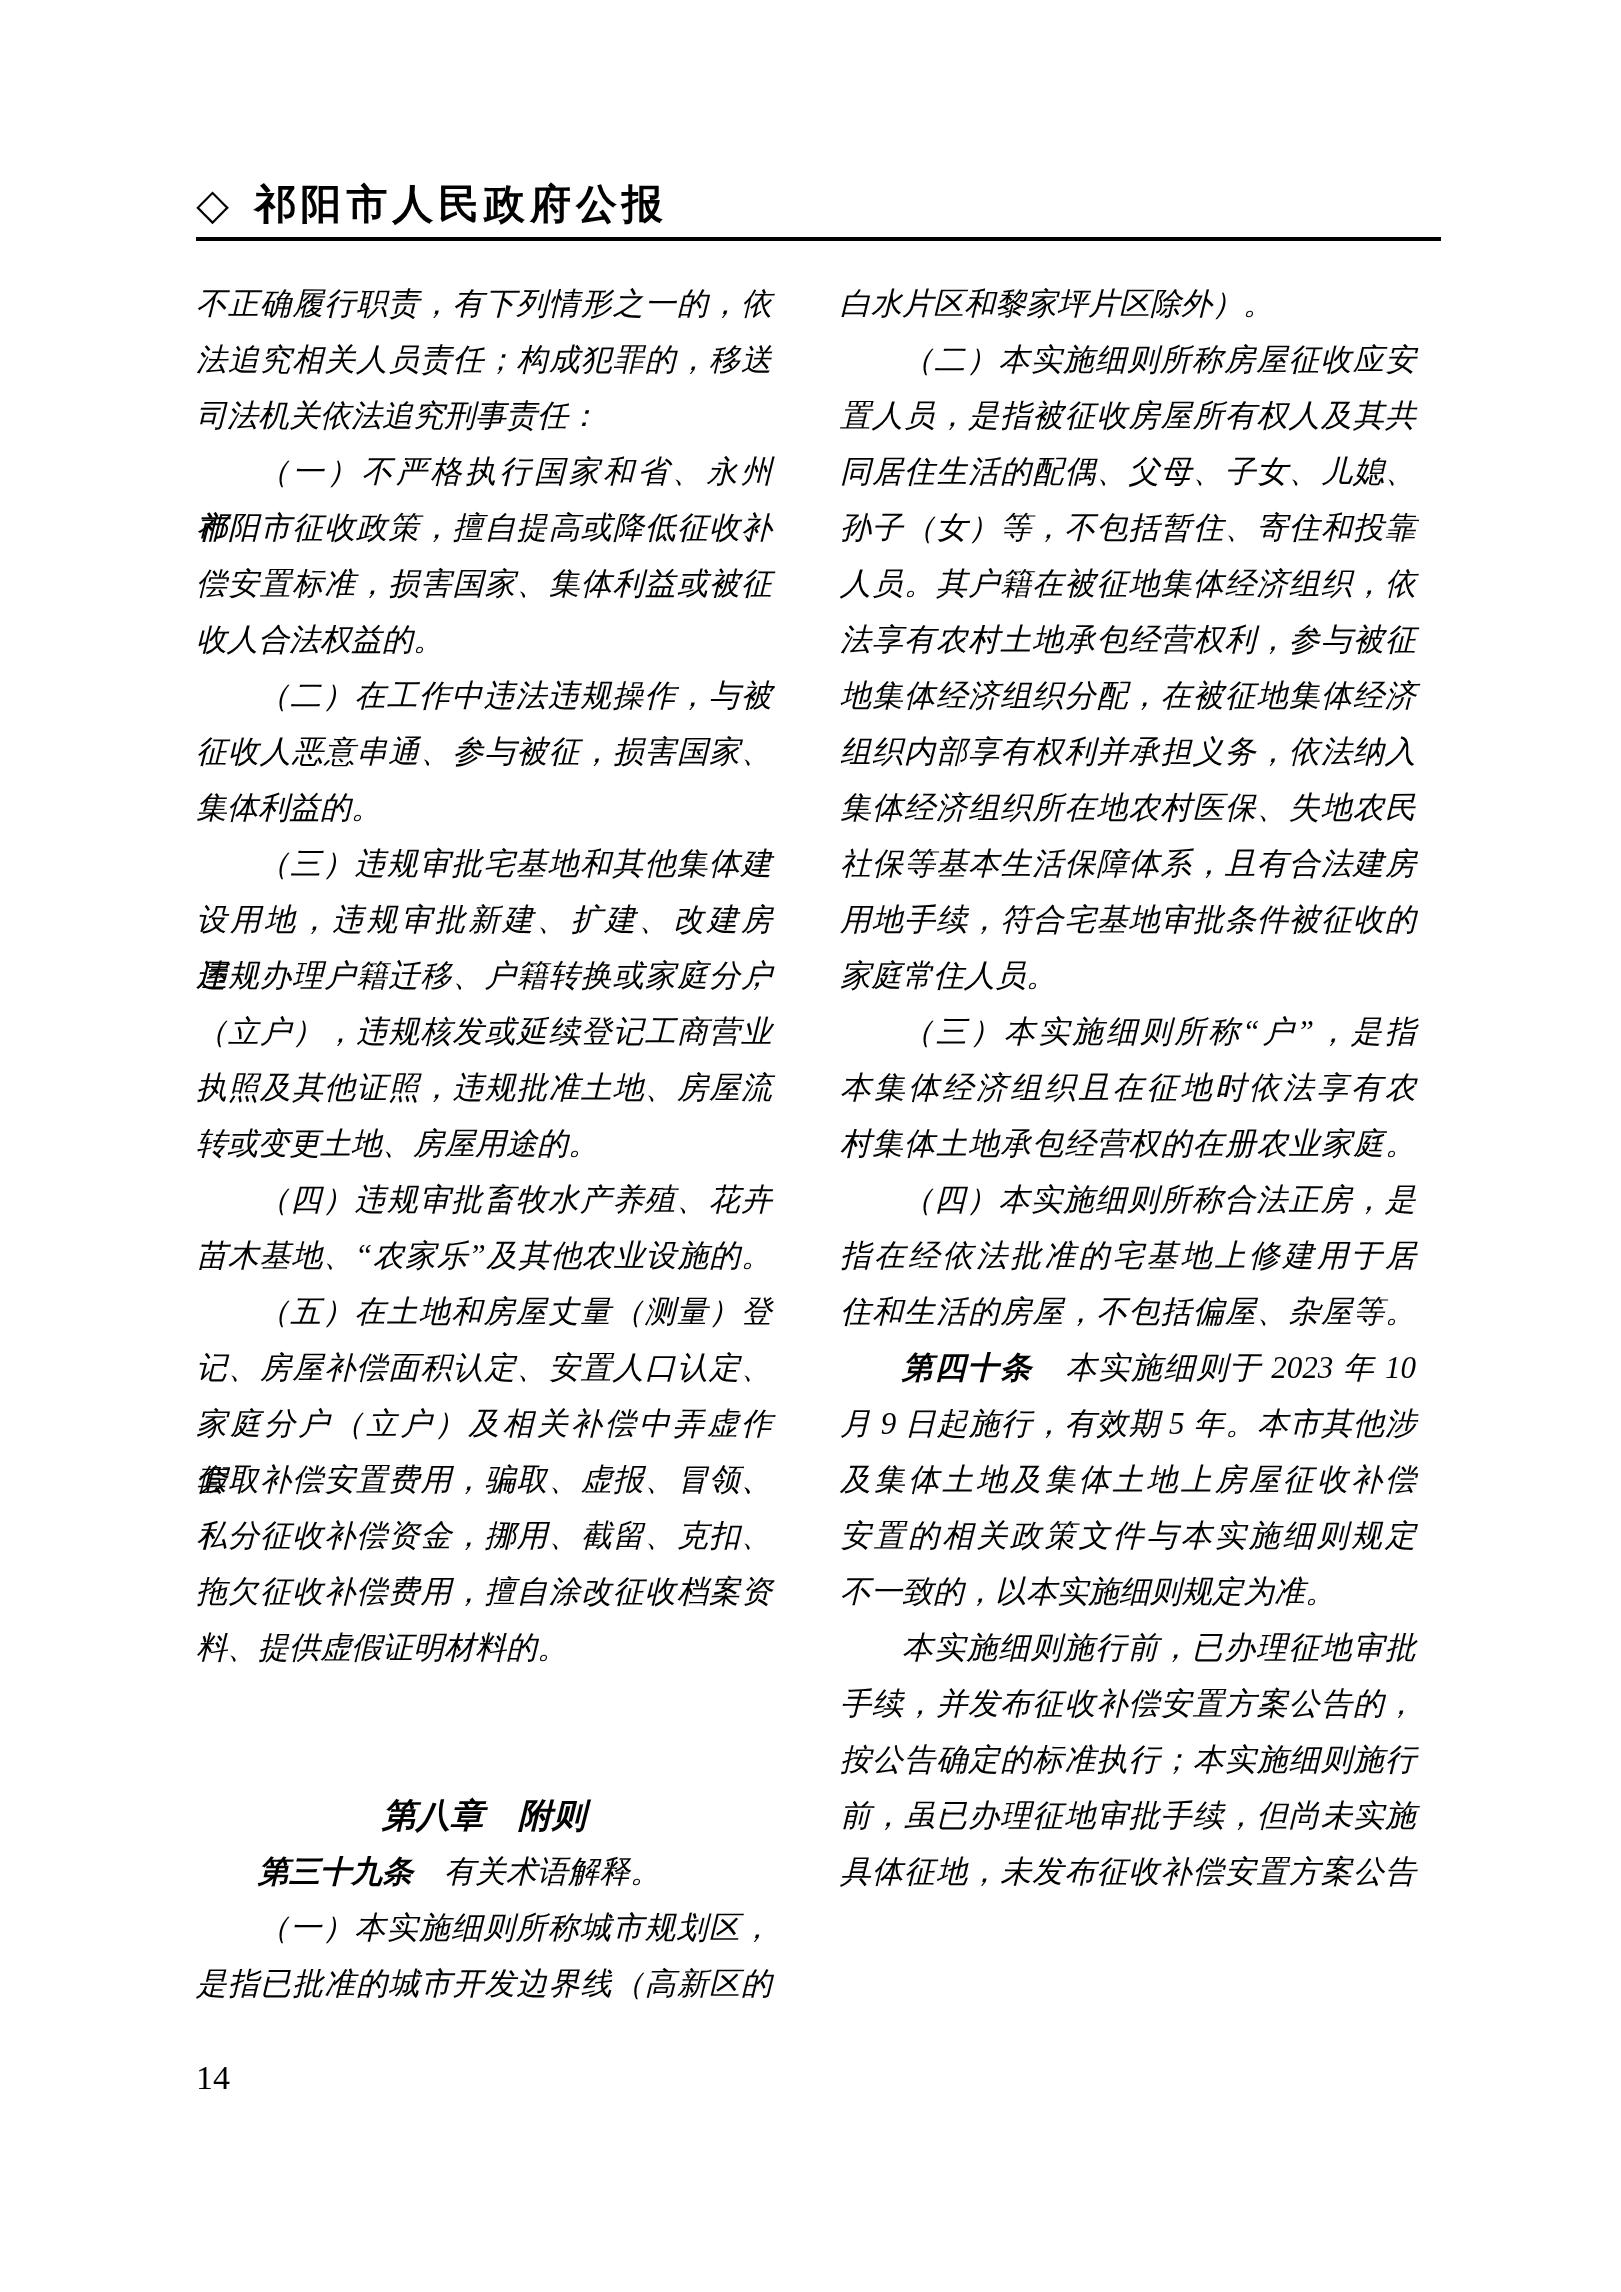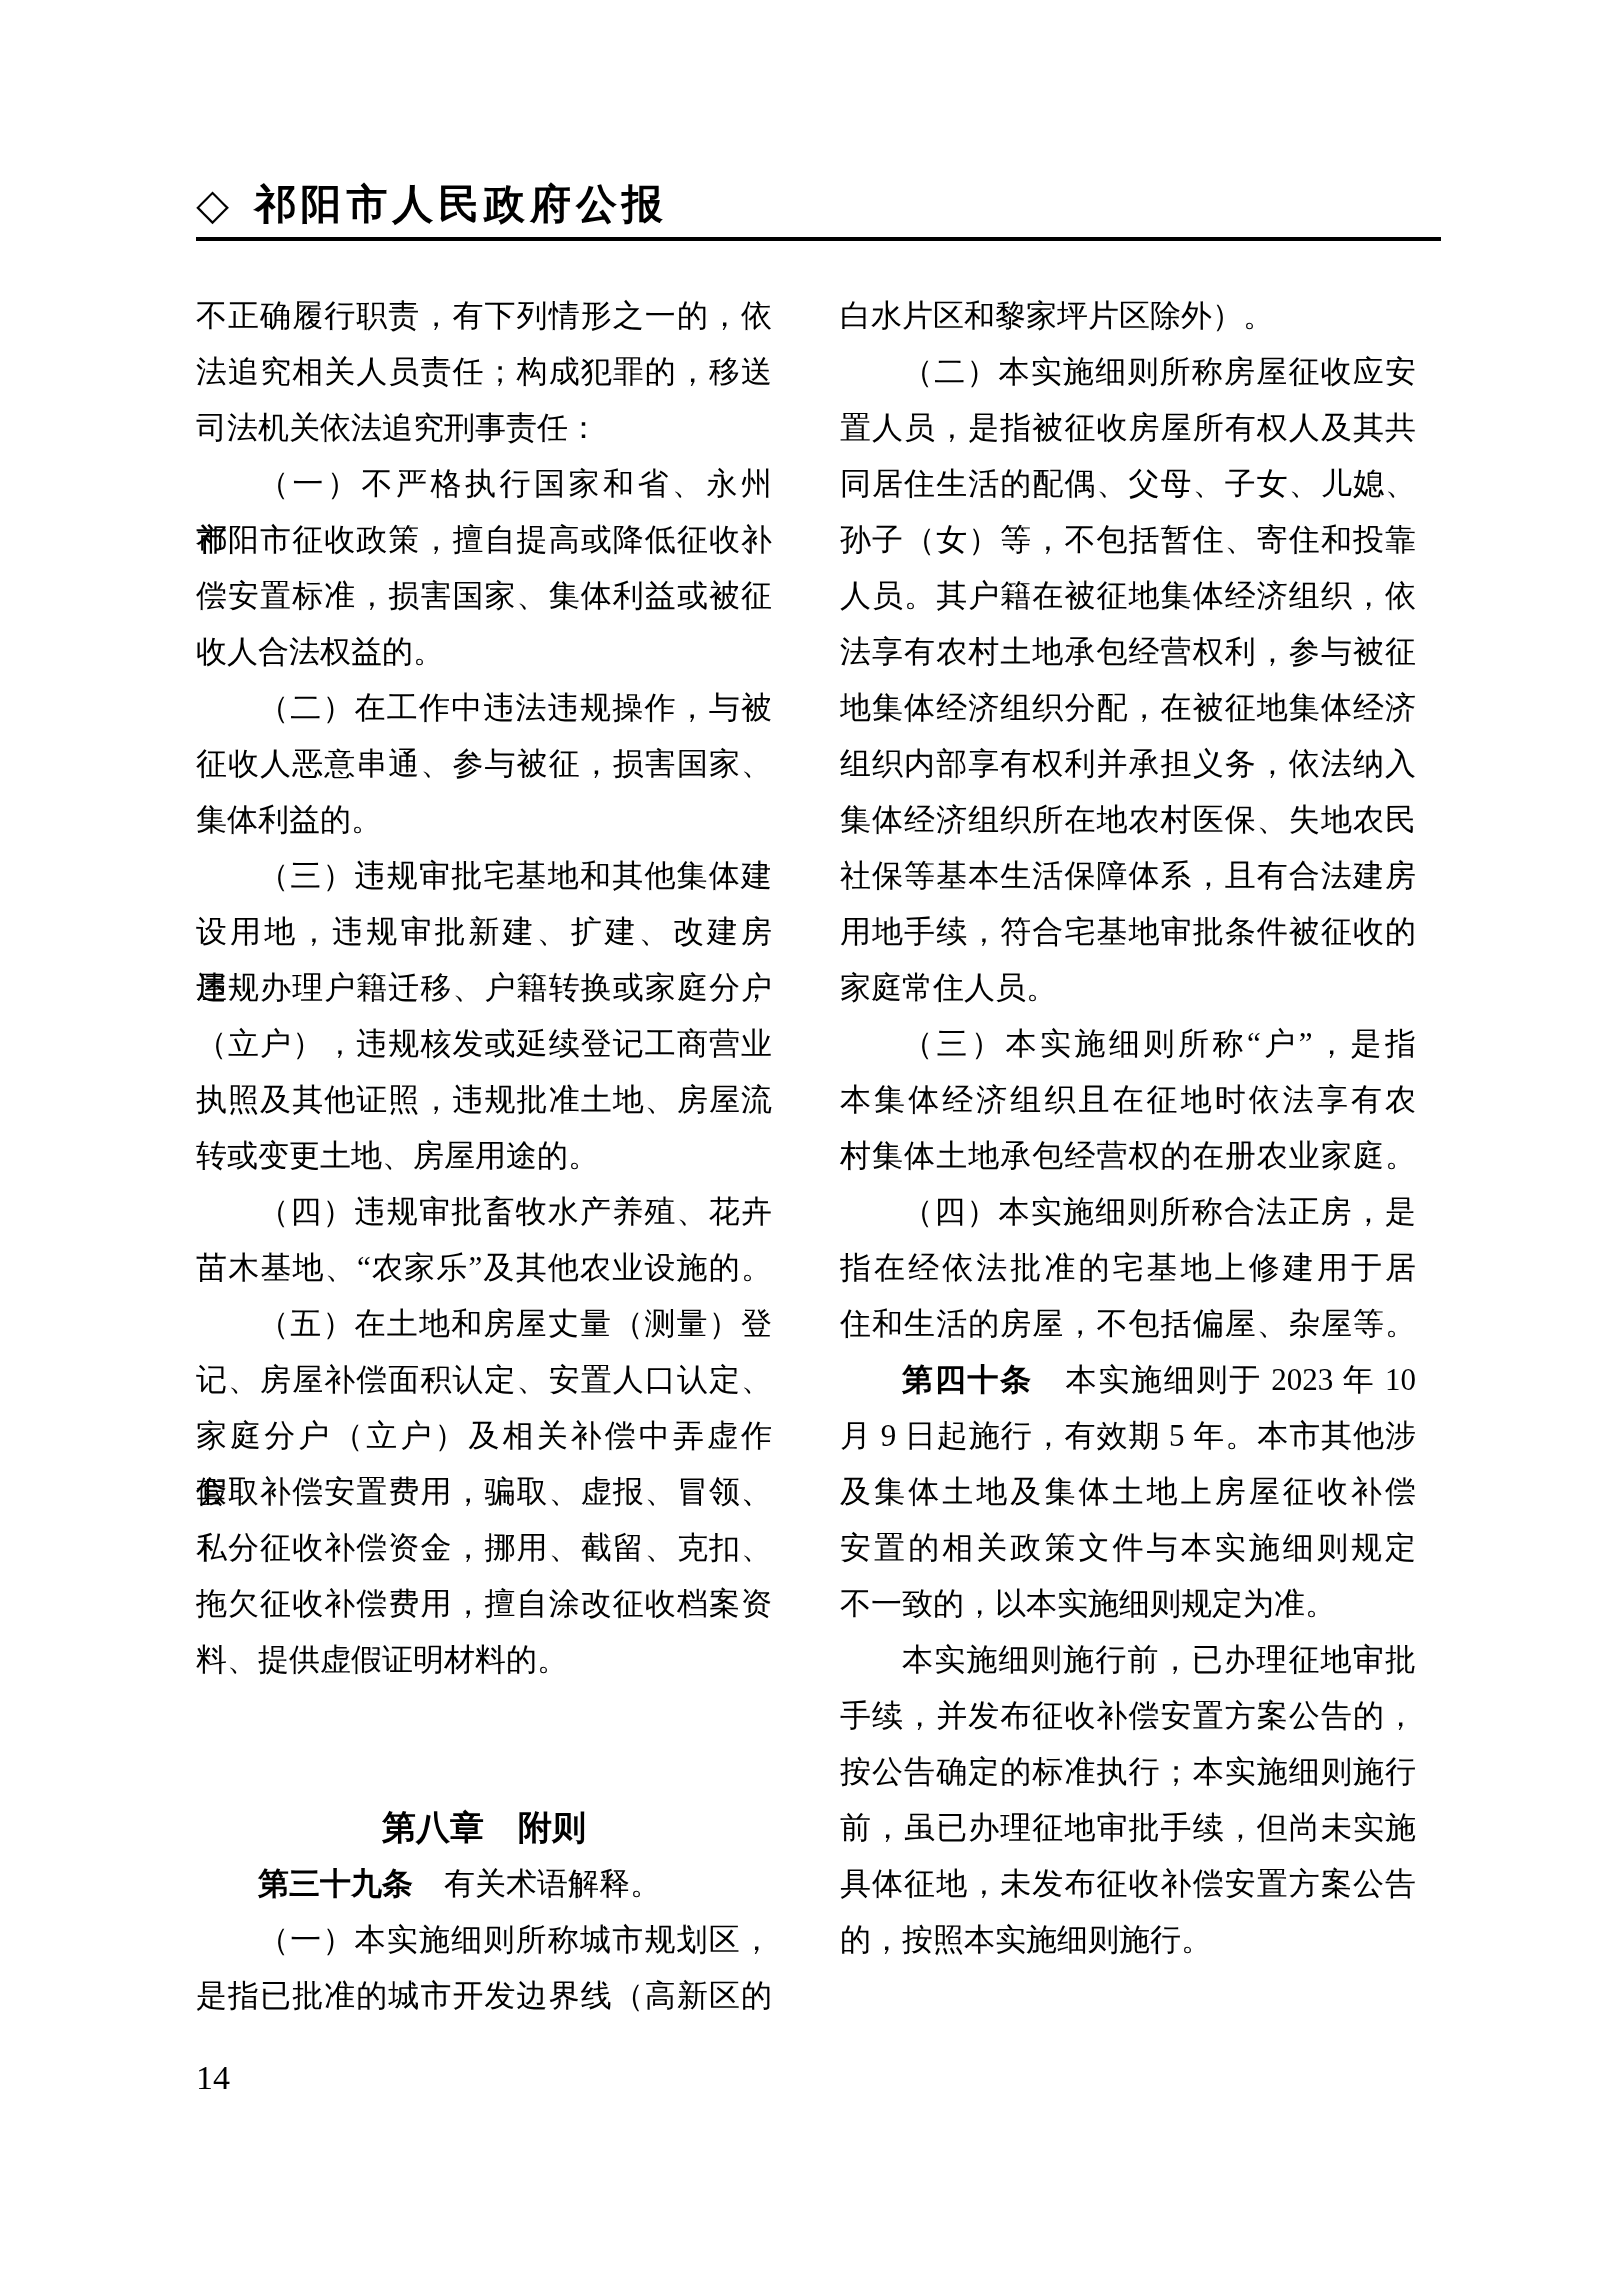--- a/index.html
+++ b/index.html
@@ -33,22 +33,23 @@
     letter-spacing:4.9px;
   }
   .header-rule{
     position:absolute;
     left:196px;top:237px;
     width:1245px;height:3.9px;
     background:#000;
   }
   .col{
     position:absolute;
-    top:288px;
+    top:276px;
     width:576px;
+    font-style:italic;
   }
   .col-left{left:196px;}
   .col-right{left:840px;}
   .line{
     height:56px;
     line-height:56px;
     font-size:31px;
     text-align:justify;
     text-align-last:left;
     white-space:nowrap;
@@ -144,19 +145,18 @@
       <div class="line fill indent"><b>第四十条</b>　本实施细则于 2023 年 10</div>
       <div class="line fill">月 9 日起施行，有效期 5 年。本市其他涉</div>
       <div class="line fill">及集体土地及集体土地上房屋征收补偿</div>
       <div class="line fill">安置的相关政策文件与本实施细则规定</div>
       <div class="line">不一致的，以本实施细则规定为准。</div>
       <div class="line fill indent">本实施细则施行前，已办理征地审批</div>
       <div class="line fill">手续，并发布征收补偿安置方案公告的，</div>
       <div class="line fill">按公告确定的标准执行；本实施细则施行</div>
       <div class="line fill">前，虽已办理征地审批手续，但尚未实施</div>
       <div class="line fill">具体征地，未发布征收补偿安置方案公告</div>
-      <div class="line">的，按照本实施细则施行。</div>
     </div>
 
   <div class="page-number">14</div>
 
 </div>
 
 
 </body></html>

